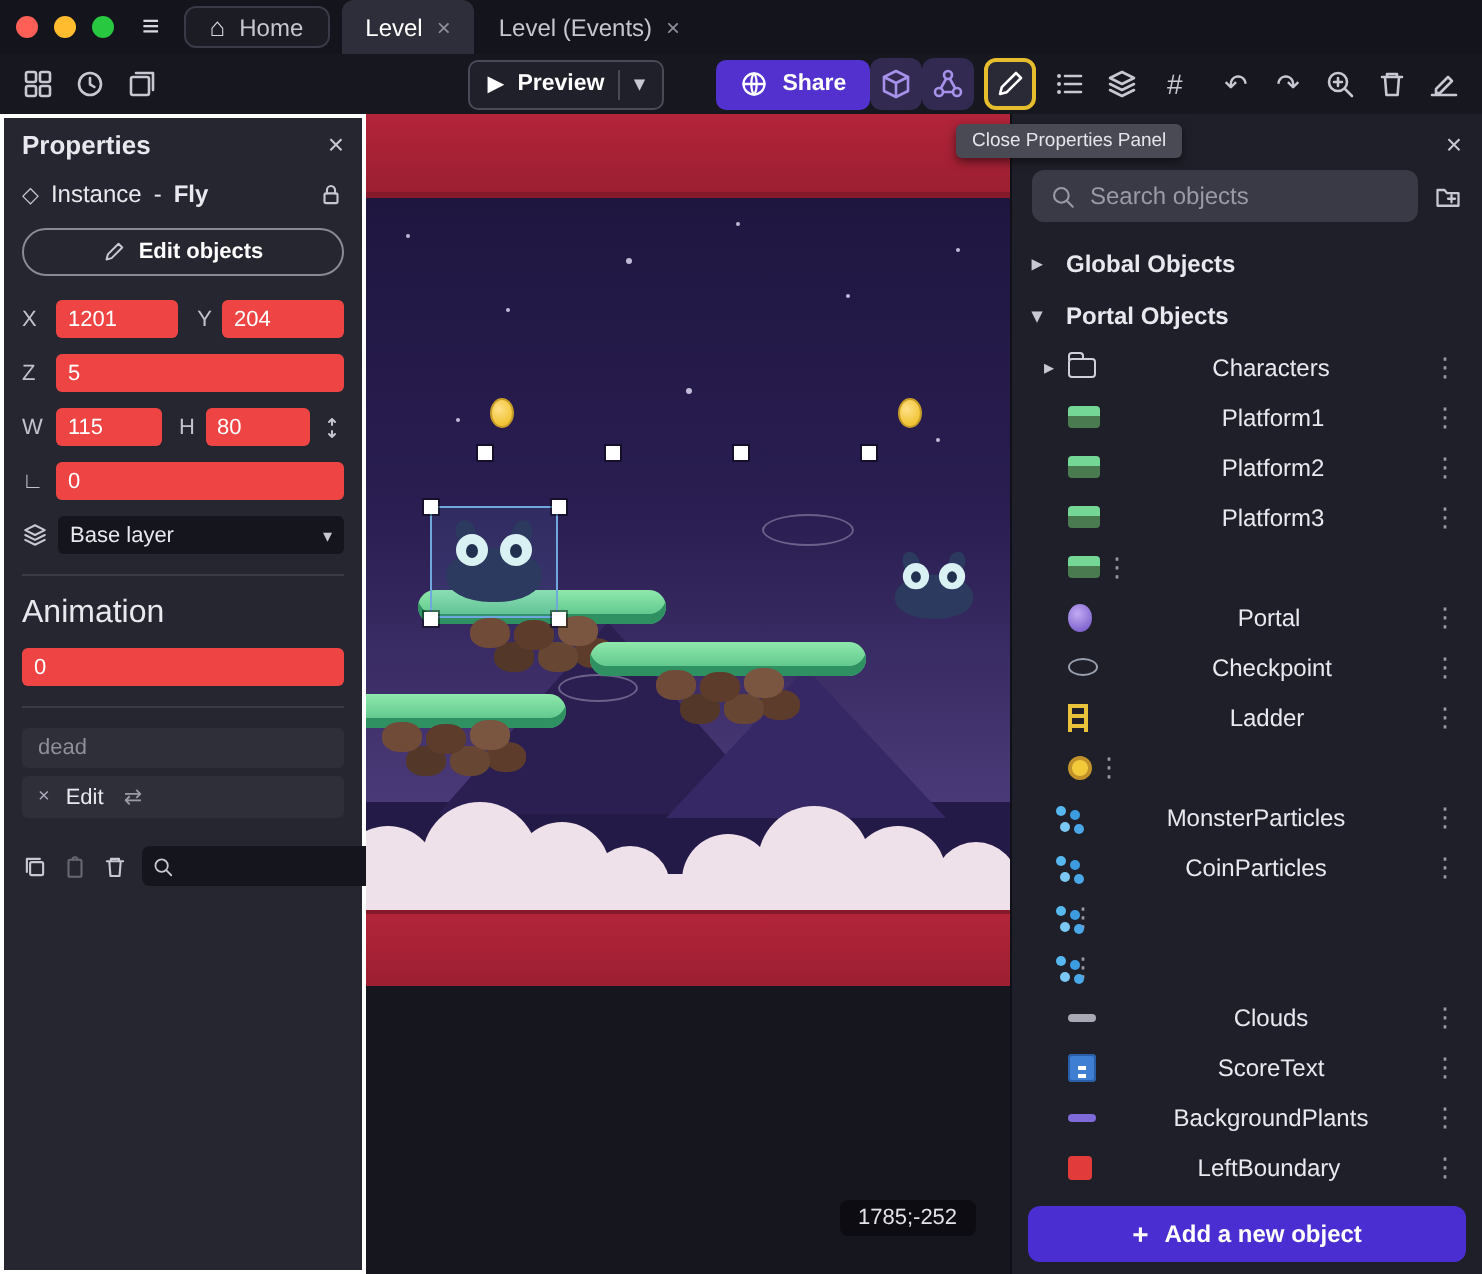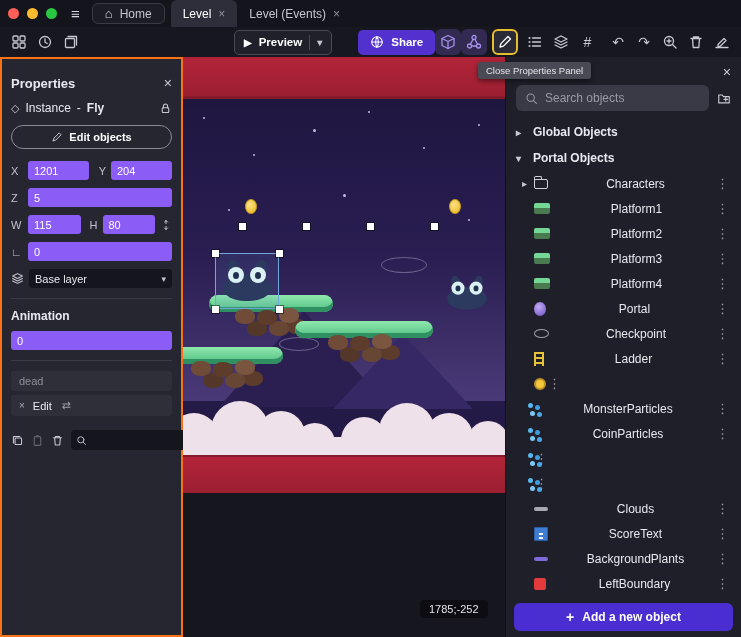--- a/index.html
+++ b/index.html
@@ -32,35 +32,35 @@
   .preview-btn .caret { font-size:10px; color:#c8c8d2; }
   .share-btn { margin-left:26px; height:25px; display:flex; align-items:center; gap:7px; padding:0 12px; background:#5231cf; border:none; border-radius:5px; color:#fff; font-size:11.5px; font-weight:bold; cursor:pointer; }
   .tflex { flex:1; }
 
   .tooltip { position:absolute; left:478px; top:62px; background:#4a4a55; color:#e4e4ea; font-size:9.5px; padding:3px 8px; border-radius:3px; z-index:50; box-shadow:0 2px 5px rgba(0,0,0,.5); }
 
   
   .content { display:flex; height:580px; }
 
   
-  .props { width:183px; flex:0 0 183px; background:#262630; border:2px solid #f97316; padding:16px 9px; position:relative; }
+  .props { width:183px; flex:0 0 183px; background:#262630; border:2px solid #ffffff; padding:5px 9px; position:relative; }
   .props-head { display:flex; align-items:center; justify-content:space-between; margin-bottom:10px; }
   .bold13 { font-size:13px; font-weight:bold; }
   .xbtn { color:#c8c8d2; font-size:14px; cursor:pointer; }
   .inst { display:flex; align-items:center; gap:6px; margin-bottom:10px; font-size:12px; }
   .inst .dm { color:#c8c8d2; font-size:11px; }
   .spacer { flex:1; }
   .edit-btn { width:100%; height:24px; border:1px solid #8a8a95; border-radius:13px; background:none; color:#fff; font-size:11px; font-weight:bold; display:flex; align-items:center; justify-content:center; gap:6px; margin-bottom:12px; cursor:pointer; }
   .frow { display:flex; align-items:center; gap:5px; margin-bottom:8px; }
   .flabel { width:12px; color:#c2c2cc; font-size:11px; flex:0 0 auto; }
-  .fin { flex:1; min-width:0; height:19px; background:#8b5cf6; border:none; border-radius:3px; color:#fff; font-size:11px; padding:0 6px; font-family:"Liberation Sans",sans-serif; }
+  .fin { flex:1; min-width:0; height:19px; background:#ef4444; border:none; border-radius:3px; color:#fff; font-size:11px; padding:0 6px; font-family:"Liberation Sans",sans-serif; }
   .fsel { flex:1; height:19px; background:#15151d; border-radius:3px; display:flex; align-items:center; justify-content:space-between; padding:0 6px; font-size:11px; cursor:pointer; }
   .fsel .caret { font-size:9px; color:#c8c8d2; }
   .hrline { border:none; border-top:1px solid #3a3a46; margin:10px 0; }
-  .sec-title { font-size:12px; font-weight:bold; }
+  .sec-title { font-size:16px; font-weight:normal; }
   .sec-row { display:flex; align-items:center; justify-content:space-between; margin-bottom:8px; }
   .var-row { display:flex; align-items:center; gap:8px; background:#2f2f3a; border-radius:3px; padding:4px 8px; margin-bottom:4px; font-size:11px; }
   .var-muted { color:#8f8f9a; }
   .var-x { color:#aab; font-size:10px; }
   .var-swap { color:#9a9aa6; font-size:11px; margin-left:2px; }
   .props-tools { display:flex; align-items:center; gap:7px; margin-top:14px; }
   .ptool { background:none; border:none; cursor:pointer; display:flex; align-items:center; }
   .dim { opacity:.4; }
   .vsearch { flex:1; height:20px; background:#15151d; border-radius:4px; display:flex; align-items:center; gap:4px; padding:0 5px; }
   .vsearch input { flex:1; min-width:0; background:none; border:none; color:#fff; font-size:10px; }
@@ -491,21 +491,20 @@
   <div class="obj-row">
     <span class="obj-caret"></span>
     <span class="obj-thumb thumb-platform"></span>
     <span class="obj-label">Platform3</span>
     <span class="obj-menu">⋮</span>
   </div>
 
   <div class="obj-row">
     <span class="obj-caret"></span>
     <span class="obj-thumb thumb-platform"></span>
-    <span class="obj-label">Platform4</span>
     <span class="obj-menu">⋮</span>
   </div>
 
   <div class="obj-row">
     <span class="obj-caret"></span>
     <span class="obj-thumb thumb-portal"></span>
     <span class="obj-label">Portal</span>
     <span class="obj-menu">⋮</span>
   </div>
 

